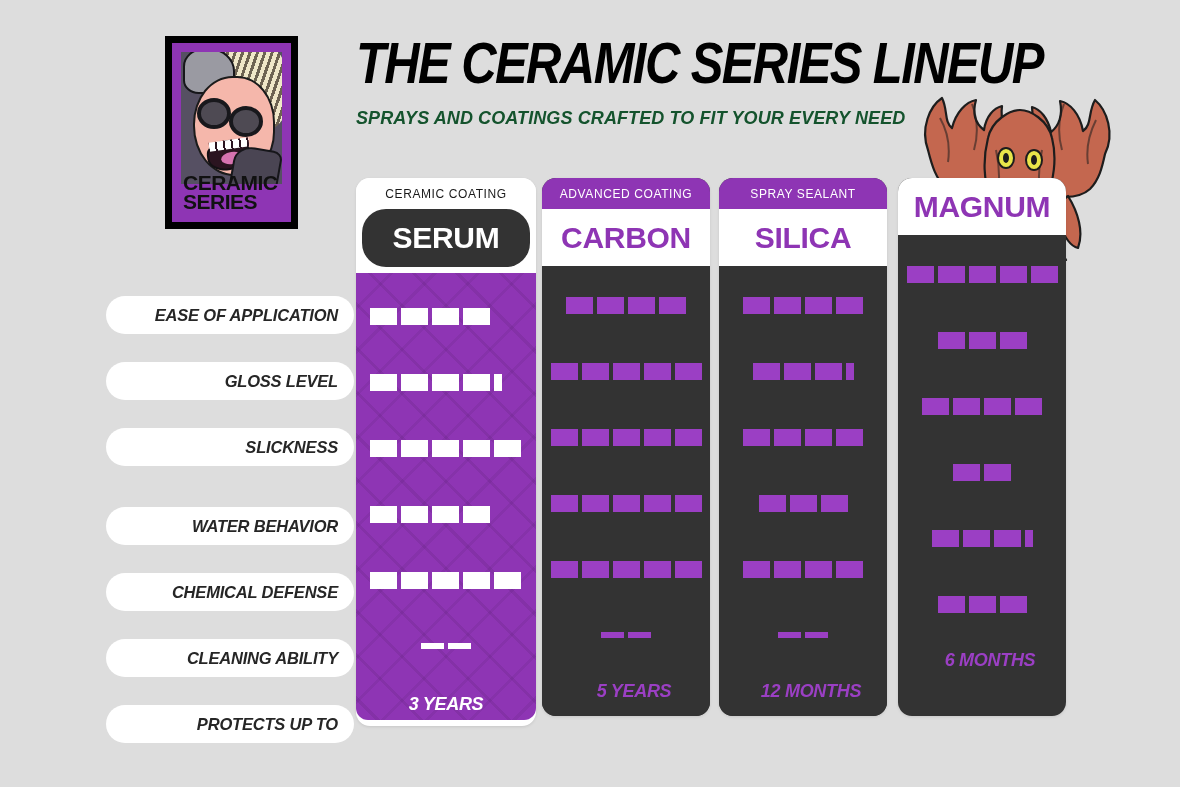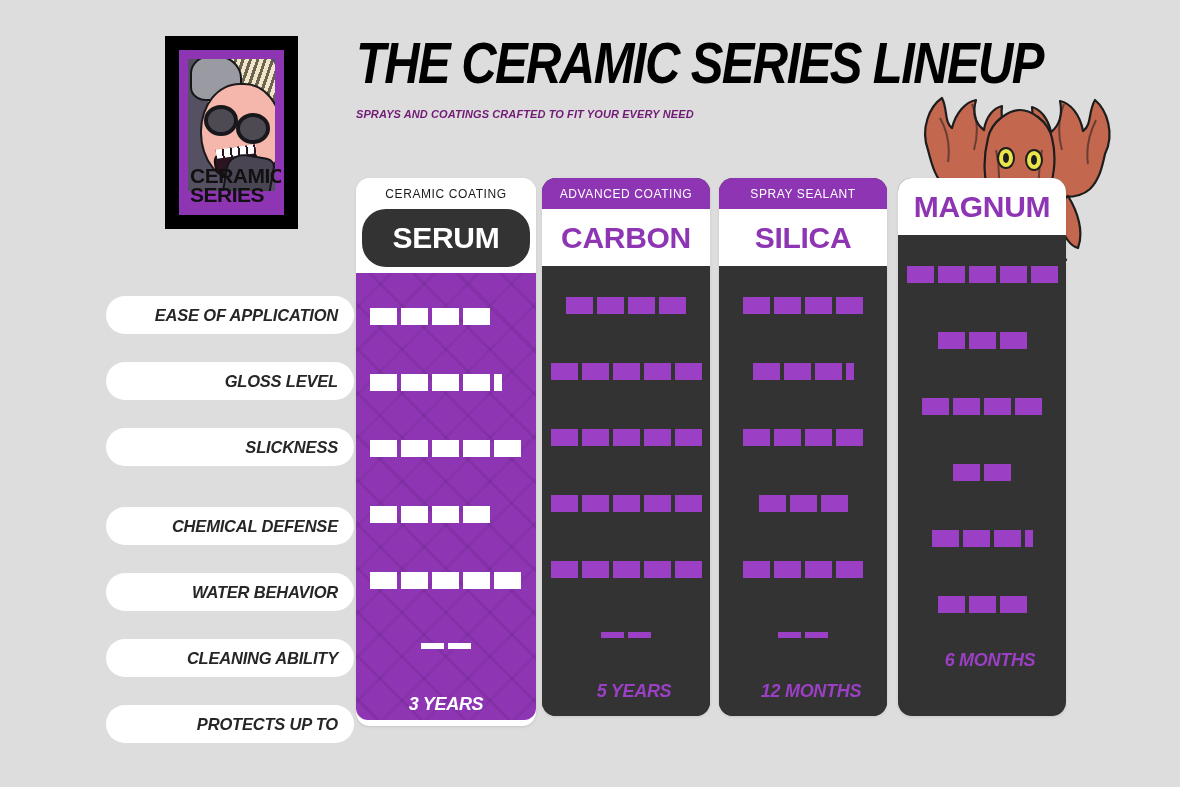--- a/index.html
+++ b/index.html
@@ -8,21 +8,21 @@
     background: #dddddd;
     font-family: "Liberation Sans", sans-serif;
     position: relative;
     overflow: hidden;
   }
 
   
   #badge {
     position: absolute; left: 165px; top: 36px;
     width: 133px; height: 193px;
-    background: #000; padding: 14px;
+    background: #000; padding: 7px;
   }
   #badge-inner {
     width: 100%; height: 100%;
     background: #8e35b4;
     border: 3px solid #8e35b4;
     position: relative;
     overflow: hidden;
   }
   #badge-art {
     position: absolute; left: 6px; top: 6px; right: 6px; height: 132px;
@@ -85,22 +85,22 @@
   
   #header { position: absolute; left: 356px; top: 30px; }
   #title {
     font-size: 49px; font-weight: 700; font-style: italic;
     letter-spacing: -1.6px; color: #000;
     transform: scaleY(1.18); transform-origin: left top;
     white-space: nowrap;
   }
   #subtitle {
     margin-top: 22px;
-    font-size: 11px; font-weight: 700; font-style: italic;
-    letter-spacing: 0.1px; color: #701a75; white-space: nowrap;
+    font-size: 18px; font-weight: 700; font-style: italic;
+    letter-spacing: 0.1px; color: #14532d; white-space: nowrap;
   }
 
   
   #monster { position: absolute; left: 900px; top: 38px; width: 235px; height: 245px; }
   #monster svg { width: 100%; height: 100%; display:block; }
 
   
   #labels { position: absolute; left: 106px; top: 296px; width: 248px; }
   .label-pill {
     height: 38px; background: #fff; border-radius: 19px;
@@ -236,22 +236,22 @@
     <path d="M118 164c8-4 18 0 18 8s-10 12-16 8-8-12-2-16z" fill="#e880b0"></path>
     <ellipse cx="108" cy="168" rx="5" ry="6" fill="#e9e54a" stroke="#1d1d1d" stroke-width="1.6"></ellipse>
     <ellipse cx="130" cy="176" rx="5" ry="6" fill="#e9e54a" stroke="#1d1d1d" stroke-width="1.6"></ellipse>
   </svg>
 </div>
 
 <div id="labels">
   <div class="label-pill" style="margin-bottom:28px">EASE OF APPLICATION</div>
   <div class="label-pill" style="margin-bottom:28px">GLOSS LEVEL</div>
   <div class="label-pill" style="margin-bottom:41px">SLICKNESS</div>
+  <div class="label-pill" style="margin-bottom:28px">WATER BEHAVIOR</div>
   <div class="label-pill" style="margin-bottom:28px">CHEMICAL DEFENSE</div>
-  <div class="label-pill" style="margin-bottom:28px">WATER BEHAVIOR</div>
   <div class="label-pill" style="margin-bottom:28px">CLEANING ABILITY</div>
   <div class="label-pill">PROTECTS UP TO</div>
 </div>
 
 <div class="card" id="card-serum">
   <div class="cap">CERAMIC COATING</div>
   <div class="nameplate">SERUM</div>
   <div class="body">
     <div id="serum-pattern"></div>
     <div class="rating-row" style="top:24px">

